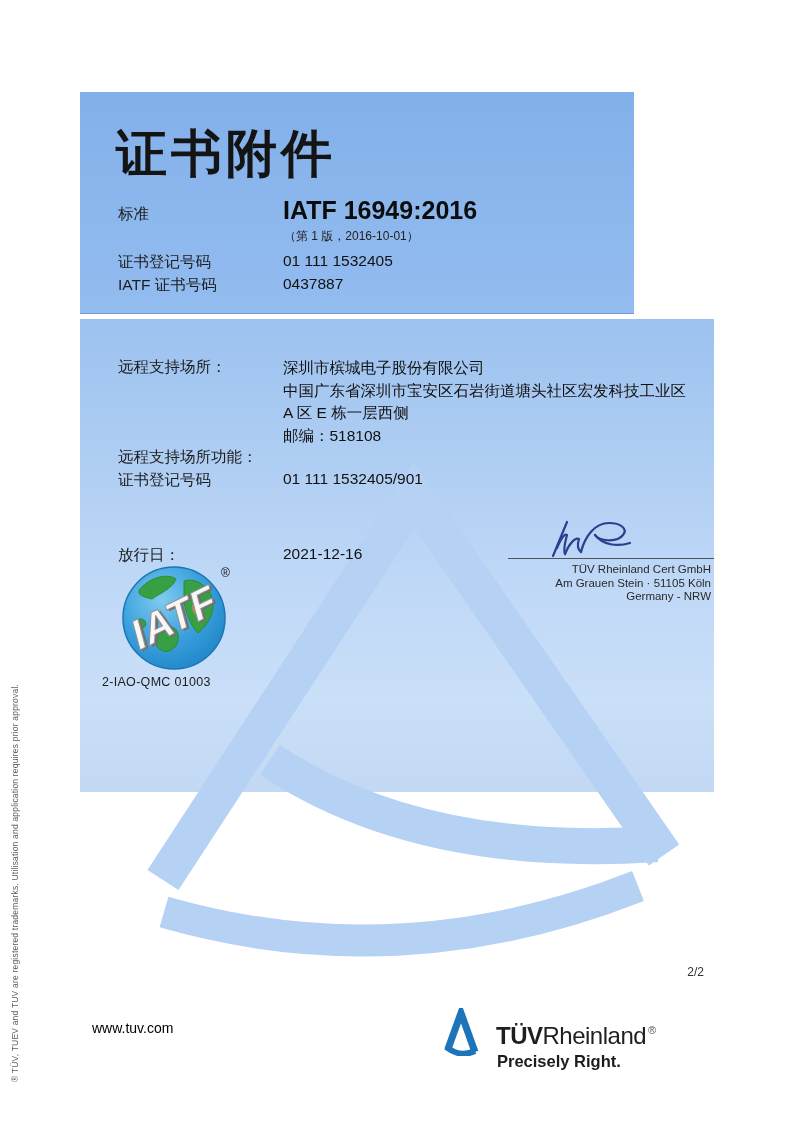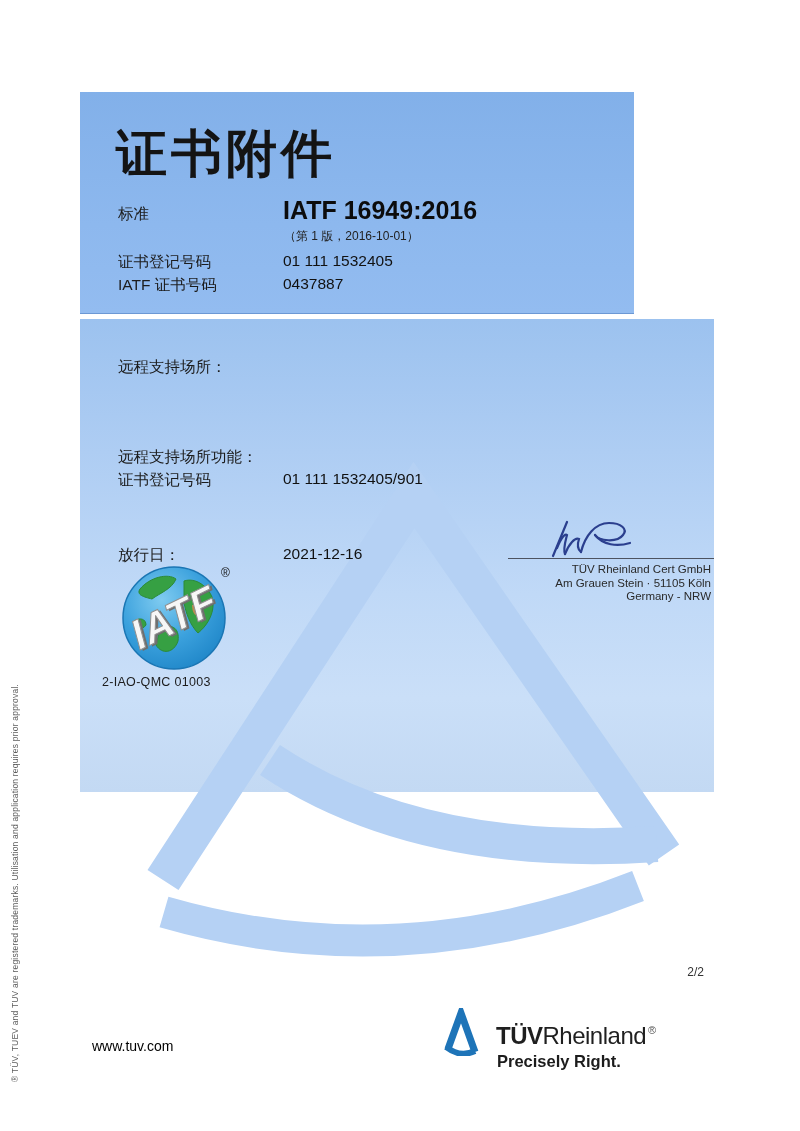--- a/index.html
+++ b/index.html
@@ -56,21 +56,21 @@
 
   .globe{left:40px;top:242px;width:112px;height:112px;}
   .iatf-code{left:22px;top:356px;font-size:12.5px;color:#1d1d1d;letter-spacing:.3px;}
 
   .sig-svg{left:470px;top:199px;width:84px;height:42px;}
   .sig-line{left:428px;top:239px;width:206px;border-top:1.5px solid #4d5360;height:0;}
   .sig-block{right:3px;top:244px;text-align:right;font-size:11.5px;line-height:13.5px;color:#2a2a2a;}
   .page-num{right:10px;top:646px;font-size:12px;color:#333;}
 
   
-  .website{left:92px;top:1020px;font-size:14px;color:#000;position:absolute;margin-top:18px;}
+  .website{left:92px;top:1020px;font-size:14px;color:#000;position:absolute;}
   .brand-icon{position:absolute;left:441px;top:1008px;width:40px;height:48px;}
   .brand-word{position:absolute;left:496px;top:1022px;font-size:24px;color:#1f1f1f;white-space:nowrap;}
   .brand-word .tuv{font-weight:800;letter-spacing:-.5px;}
   .brand-word .rh{font-weight:400;letter-spacing:-.5px;}
   .brand-word .reg{font-size:11px;color:#555;vertical-align:10px;margin-left:2px;}
   .brand-tagline{position:absolute;left:497px;top:1052px;font-size:16.5px;font-weight:bold;color:#1c1c1c;}
 </style>
 </head>
 <body>
 
@@ -96,20 +96,26 @@
 
     <svg class="wm" viewBox="0 0 634 668" fill="none">
       <g stroke="#b5d1f4" stroke-linecap="butt" stroke-miterlimit="12">
         <path d="M 83 561 L 334 176 L 584 536" stroke-width="37"></path>
         <path d="M 190 441 Q 340 541 577 525" stroke-width="36"></path>
         <path d="M 84 593 Q 320 661 558 567" stroke-width="32"></path>
       </g>
     </svg>
 
     <div class="lbl site-lbl">远程支持场所：</div>
+    <div class="val site-val">
+      <div>深圳市槟城电子股份有限公司</div>
+      <div>中国广东省深圳市宝安区石岩街道塘头社区宏发科技工业区</div>
+      <div>A 区 E 栋一层西侧</div>
+      <div>邮编：518108</div>
+    </div>
 
     <div class="lbl func-lbl">远程支持场所功能：</div>
 
     <div class="lbl reg2-lbl">证书登记号码</div>
     <div class="val reg2-val">01 111 1532405/901</div>
 
     <div class="lbl rel-lbl">放行日：</div>
     <div class="val rel-val">2021-12-16</div>
 
     <svg class="globe" viewBox="0 0 112 112">

